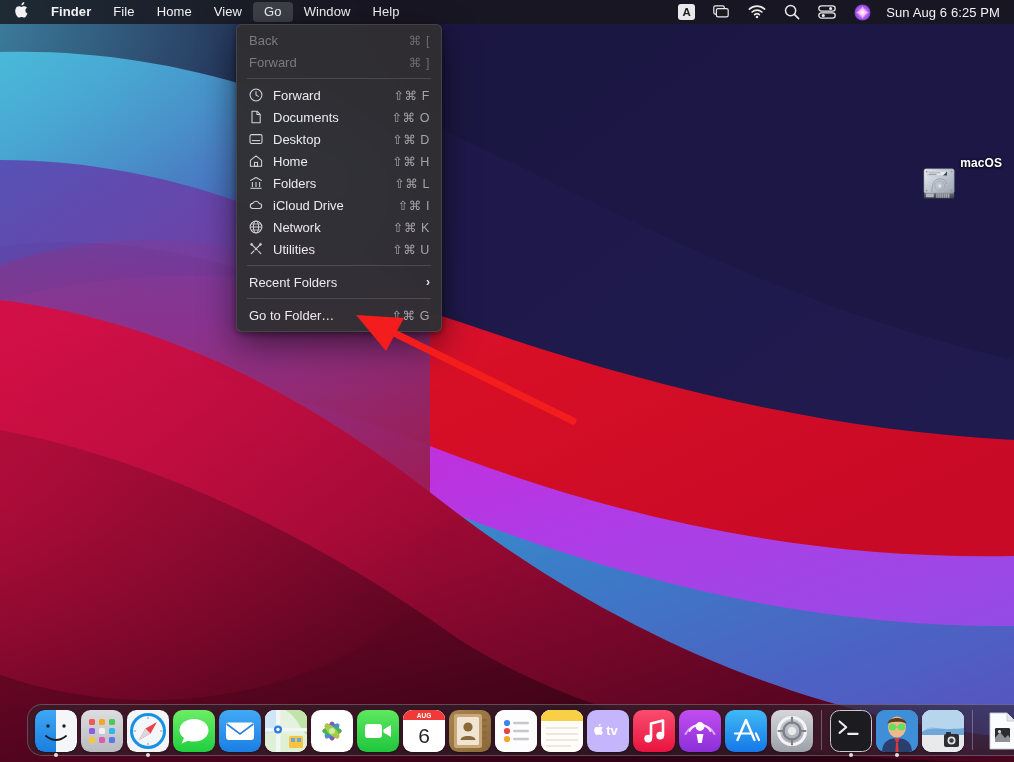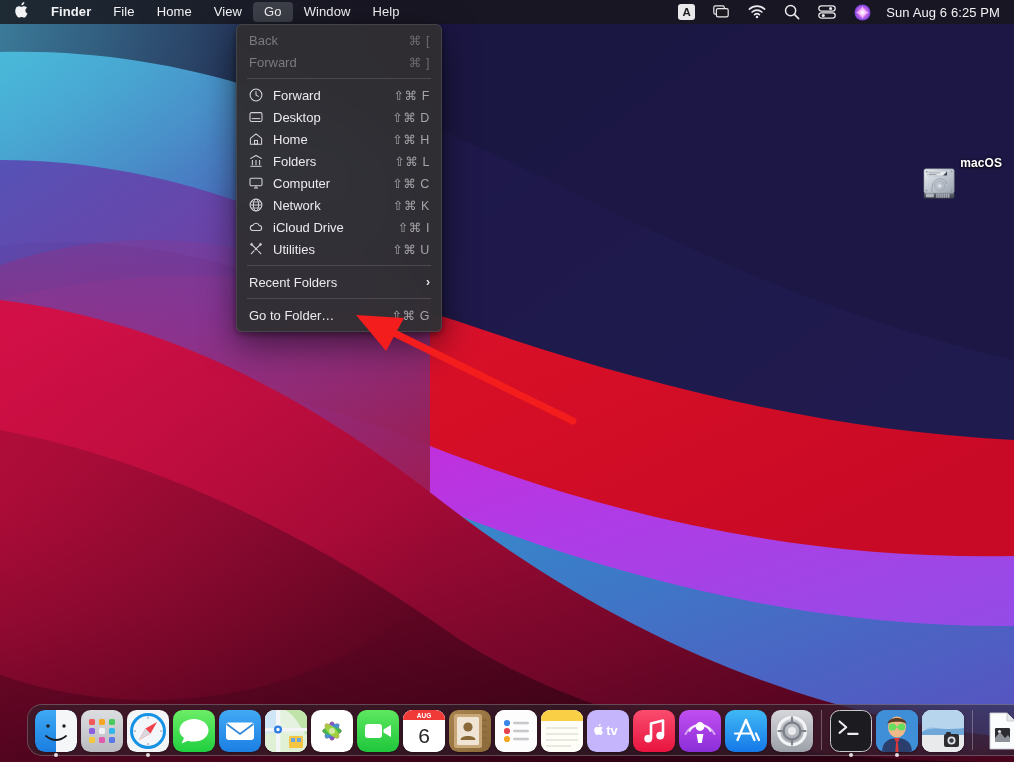--- a/index.html
+++ b/index.html
@@ -341,20 +341,30 @@
     <span class="mi-ico">
       <svg width="14" height="14" viewBox="0 0 14 14">
           <circle cx="7" cy="7" r="5.9" fill="none" stroke="#dedce0" stroke-width="1.05"></circle>
           <path d="M7 3.6 V7 L9.3 8.4" fill="none" stroke="#dedce0" stroke-width="1.05" stroke-linecap="round"></path>
         </svg>
     </span>
     <span class="mi-label">Forward</span>
     <span class="mi-key">⇧⌘ F</span>
   </div>
 
+  <div class="mi">
+    <span class="mi-ico">
+      <svg width="14" height="14" viewBox="0 0 14 14">
+          <path d="M3 1.2 h5 l3.2 3.2 v8.4 h-8.2 z" fill="none" stroke="#dedce0" stroke-width="1.05" stroke-linejoin="round"></path>
+          <path d="M8 1.2 v3.3 h3.2" fill="none" stroke="#dedce0" stroke-width="1.05" stroke-linejoin="round"></path>
+        </svg>
+    </span>
+    <span class="mi-label">Documents</span>
+    <span class="mi-key">⇧⌘ O</span>
+  </div>
 
   <div class="mi">
     <span class="mi-ico">
       <svg width="14" height="14" viewBox="0 0 14 14">
           <rect x="1" y="2.6" width="12" height="8.8" rx="1.5" fill="none" stroke="#dedce0" stroke-width="1.05"></rect>
           <line x1="2.8" y1="8.6" x2="11.2" y2="8.6" stroke="#dedce0" stroke-width="1.05"></line>
         </svg>
     </span>
     <span class="mi-label">Desktop</span>
     <span class="mi-key">⇧⌘ D</span>
@@ -379,53 +389,43 @@
         <line x1="1.4" y1="12.3" x2="12.6" y2="12.3" stroke="#dedce0" stroke-width="1.05"></line>
         <line x1="3.4" y1="5.9" x2="3.4" y2="11" stroke="#dedce0" stroke-width="1.05"></line>
         <line x1="7" y1="5.9" x2="7" y2="11" stroke="#dedce0" stroke-width="1.05"></line>
         <line x1="10.6" y1="5.9" x2="10.6" y2="11" stroke="#dedce0" stroke-width="1.05"></line>
       </svg>
     </span>
     <span class="mi-label">Folders</span>
     <span class="mi-key">⇧⌘ L</span>
   </div>
 
+
   <div class="mi">
     <span class="mi-ico">
       <svg width="14" height="14" viewBox="0 0 14 14">
-          <rect x="1" y="2.2" width="12" height="7.6" rx="1.3" fill="none" stroke="#dedce0" stroke-width="1.05"></rect>
-          <path d="M5.4 12 h3.2 M7 9.9 v2.1" fill="none" stroke="#dedce0" stroke-width="1.05" stroke-linecap="round"></path>
+          <path d="M3.7 10.4 a2.5 2.5 0 0 1 .2 -5 A3.3 3.3 0 0 1 10.2 5.6 a2.4 2.4 0 0 1 .1 4.8 Z" fill="none" stroke="#dedce0" stroke-width="1.05" stroke-linejoin="round"></path>
         </svg>
     </span>
-    <span class="mi-label">Computer</span>
-    <span class="mi-key">⇧⌘ C</span>
+    <span class="mi-label">iCloud Drive</span>
+    <span class="mi-key">⇧⌘ I</span>
   </div>
 
   <div class="mi">
     <span class="mi-ico">
       <svg width="14" height="14" viewBox="0 0 14 14">
         <circle cx="7" cy="7" r="5.9" fill="none" stroke="#dedce0" stroke-width="1.05"></circle>
         <ellipse cx="7" cy="7" rx="2.6" ry="5.9" fill="none" stroke="#dedce0" stroke-width="1"></ellipse>
         <line x1="1.1" y1="7" x2="12.9" y2="7" stroke="#dedce0" stroke-width="1"></line>
         <line x1="2.2" y1="4" x2="11.8" y2="4" stroke="#dedce0" stroke-width="0.85"></line>
         <line x1="2.2" y1="10" x2="11.8" y2="10" stroke="#dedce0" stroke-width="0.85"></line>
       </svg>
     </span>
     <span class="mi-label">Network</span>
     <span class="mi-key">⇧⌘ K</span>
-  </div>
-
-  <div class="mi">
-    <span class="mi-ico">
-      <svg width="14" height="14" viewBox="0 0 14 14">
-          <path d="M3.7 10.4 a2.5 2.5 0 0 1 .2 -5 A3.3 3.3 0 0 1 10.2 5.6 a2.4 2.4 0 0 1 .1 4.8 Z" fill="none" stroke="#dedce0" stroke-width="1.05" stroke-linejoin="round"></path>
-        </svg>
-    </span>
-    <span class="mi-label">iCloud Drive</span>
-    <span class="mi-key">⇧⌘ I</span>
   </div>
 
 
   <div class="mi">
     <span class="mi-ico">
       <svg width="14" height="14" viewBox="0 0 14 14">
         <path d="M2.3 2.1 L8.4 8.2 M9.6 9.4 L11.8 11.6" fill="none" stroke="#dedce0" stroke-width="1.2" stroke-linecap="round"></path>
         <path d="M11.8 2.1 L6.2 7.7 M5 8.9 L2.3 11.6" fill="none" stroke="#dedce0" stroke-width="1.2" stroke-linecap="round"></path>
         <circle cx="2.6" cy="2.4" r="1" fill="none" stroke="#dedce0" stroke-width="0.9"></circle>
         <circle cx="11.5" cy="2.4" r="1" fill="none" stroke="#dedce0" stroke-width="0.9"></circle>

